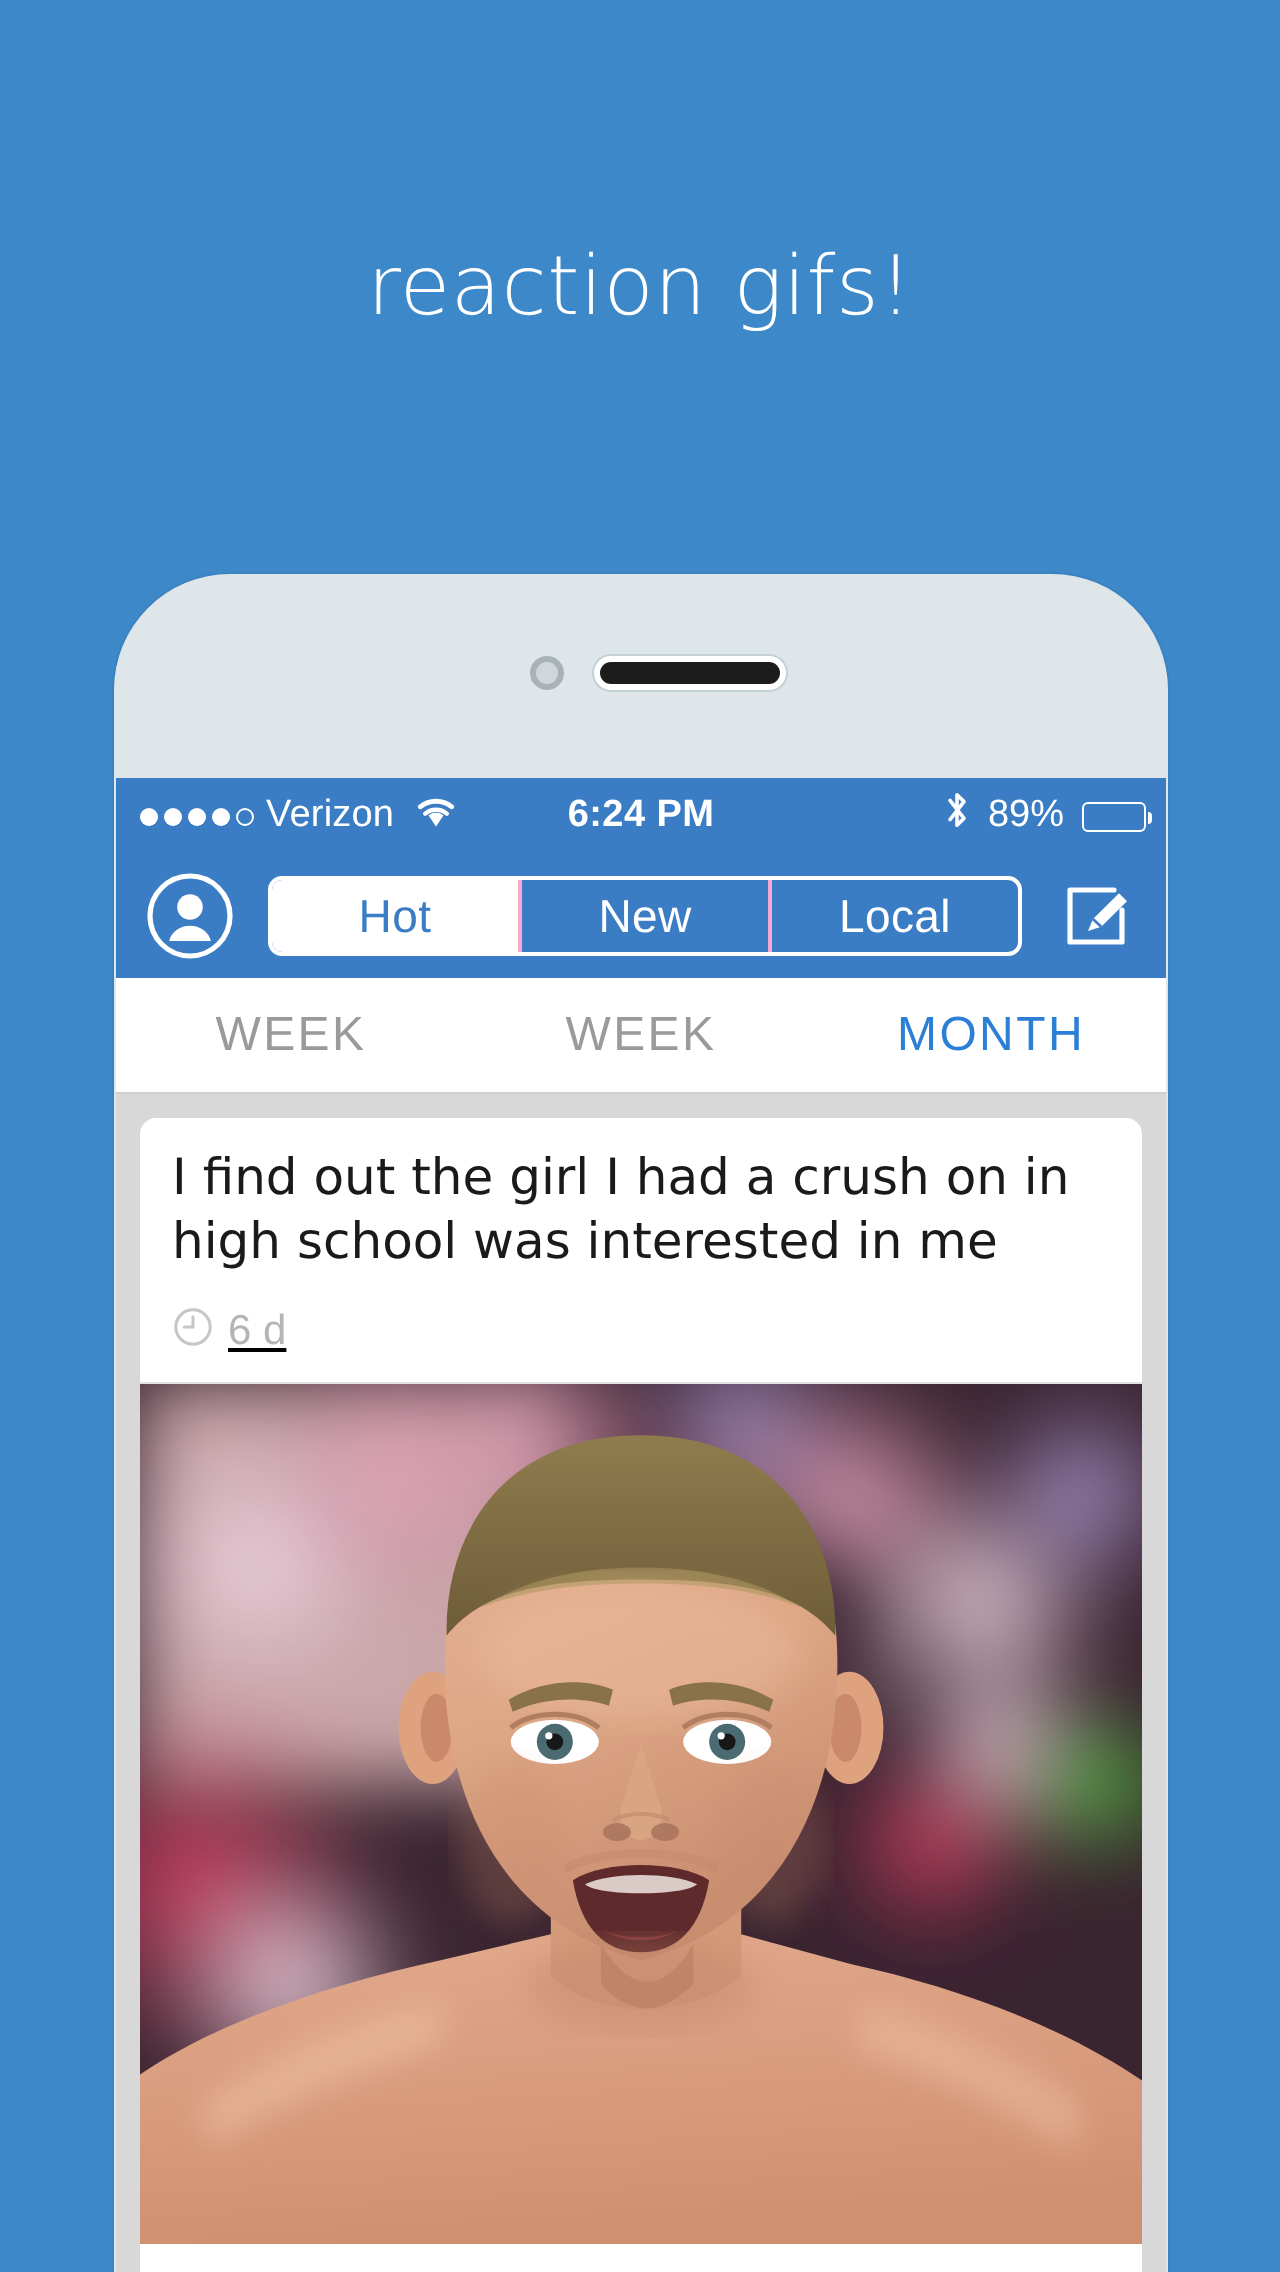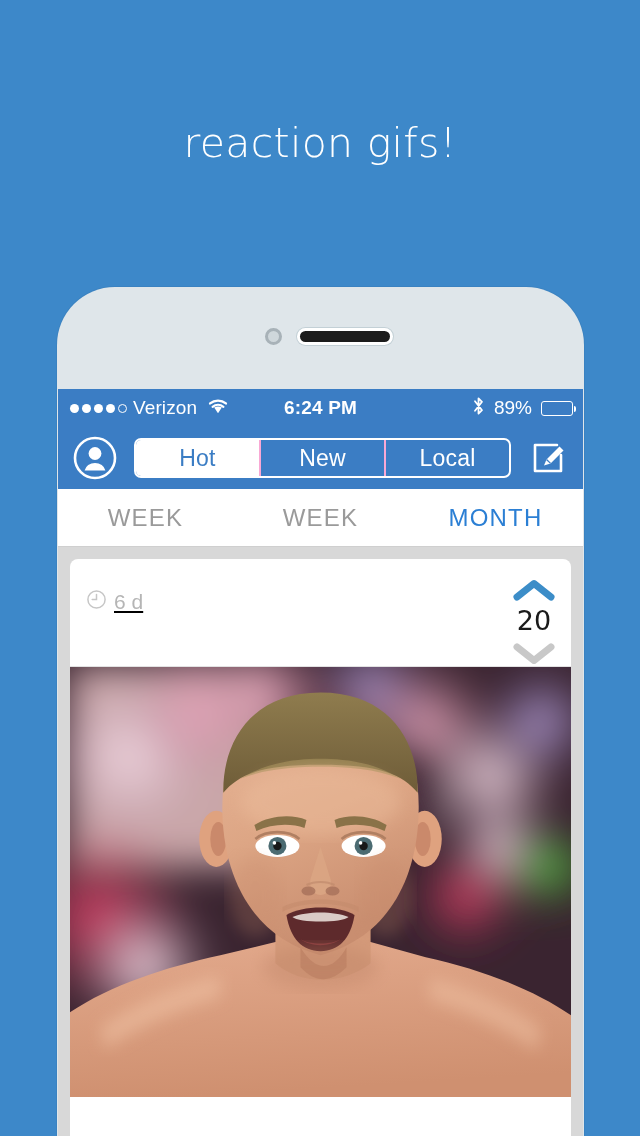--- a/index.html
+++ b/index.html
@@ -232,44 +232,32 @@
       <div class="tab">WEEK</div>
       <div class="tab">WEEK</div>
       <div class="tab active">MONTH</div>
     </div>
 
     <div class="feed">
       <div class="card">
 
         <div class="card-head">
           <div class="card-body">
+            <div class="post-text">I find out the girl I had a crush on in high school was interested in me</div>
             <div class="meta">
               <span>
                 <svg width="21" height="21" viewBox="0 0 21 21">
                   <circle cx="10.5" cy="10.5" r="8.6" fill="none" stroke="#c6c6c6" stroke-width="1.5"></circle>
                   <path d="M10.5 5.4 V10.5 H6.2" fill="none" stroke="#c6c6c6" stroke-width="1.5" stroke-linecap="round"></path>
                 </svg>
               </span>
               <span class="meta-text">6 d</span>
             </div>
           </div>
 
-          <div class="votes">
-            <span>
-              <svg class="chev" width="44" height="26" viewBox="0 0 44 26">
-                <path d="M5 20 L22 6.5 L39 20" fill="none" stroke="#3c8dc8" stroke-width="7" stroke-linecap="round" stroke-linejoin="round"></path>
-              </svg>
-            </span>
-            <span class="vote-count">20</span>
-            <span>
-              <svg class="chev" width="44" height="26" viewBox="0 0 44 26">
-                <path d="M5 7 L22 20.5 L39 7" fill="none" stroke="#c8c8c8" stroke-width="7" stroke-linecap="round" stroke-linejoin="round"></path>
-              </svg>
-            </span>
-          </div>
         </div>
 
         <div class="card-divider"></div>
 
         <div class="gif-wrap">
           <svg viewBox="0 0 500 430" preserveAspectRatio="xMidYMid slice">
             <defs>
               <radialGradient id="bk1" cx="50%" cy="50%" r="50%">
                 <stop offset="0%" stop-color="#e8a8bd"></stop>
                   <stop offset="100%" stop-color="#c08098" stop-opacity="0"></stop>

